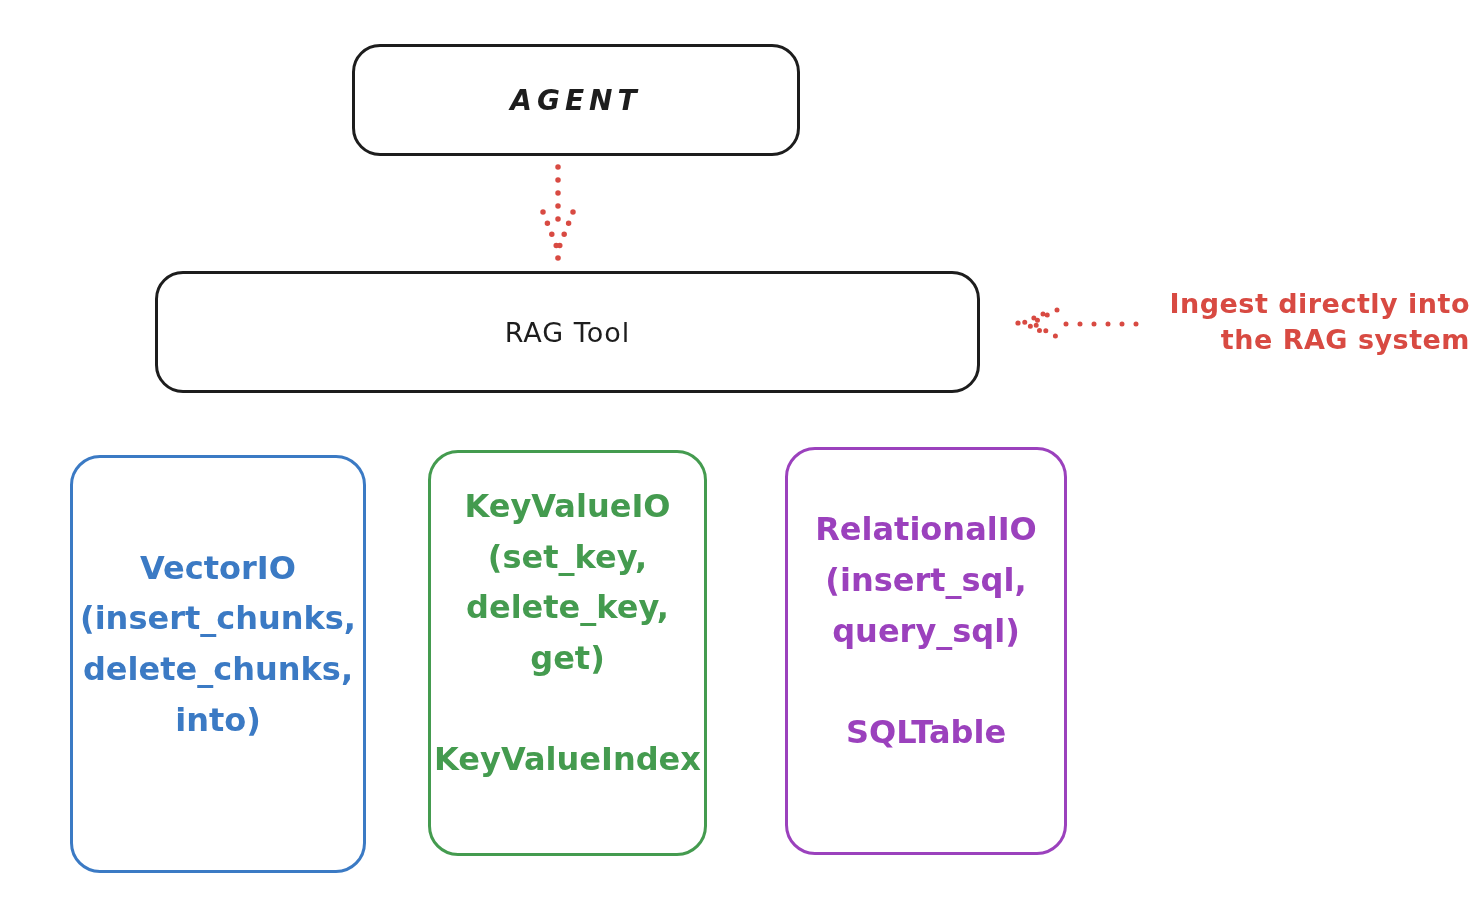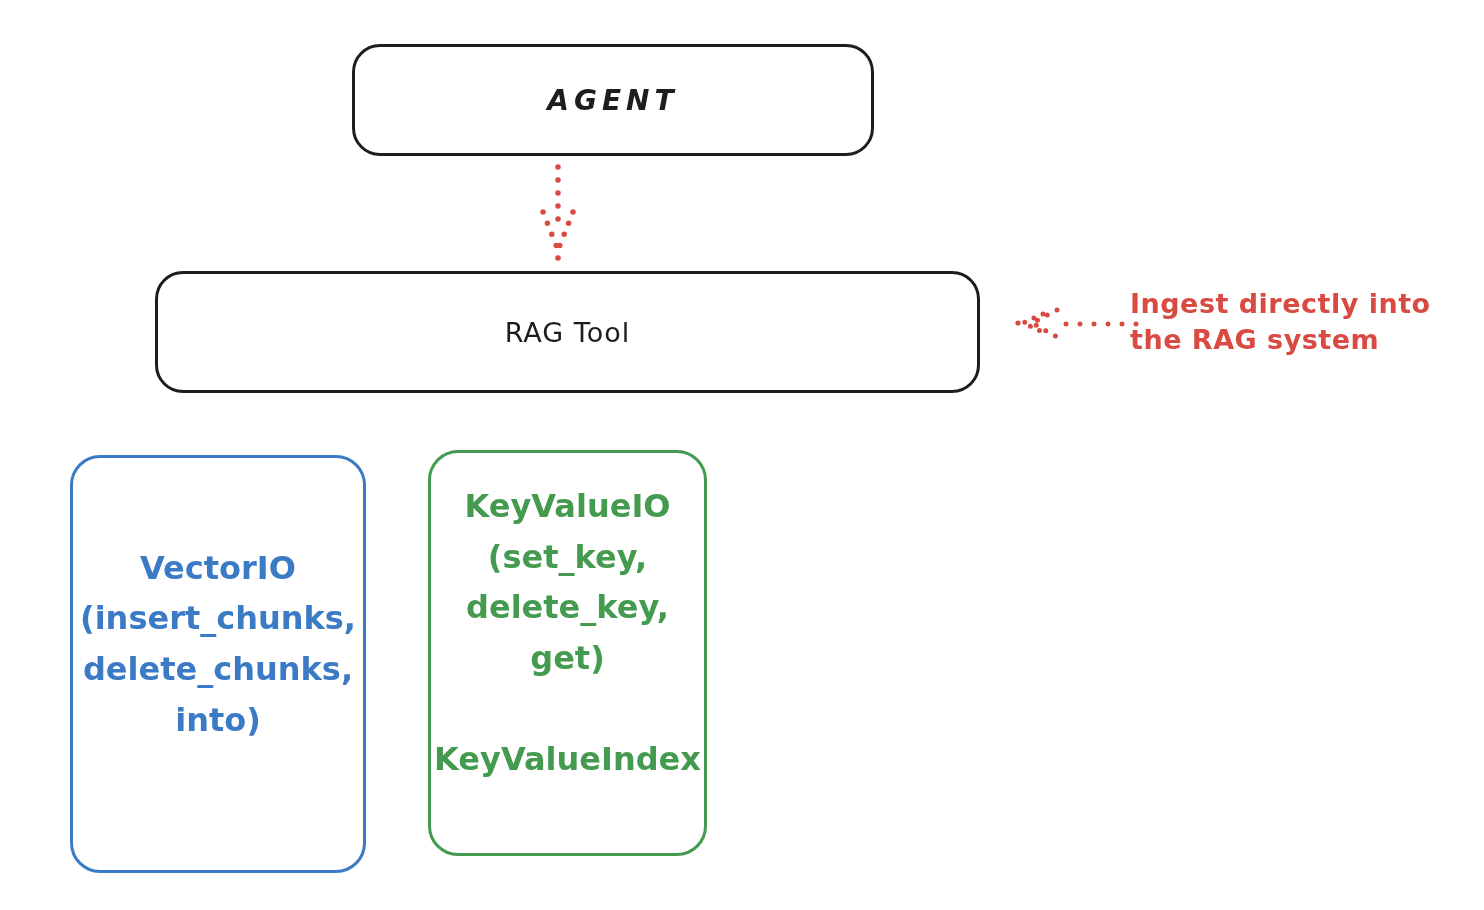--- a/index.html
+++ b/index.html
@@ -15,21 +15,21 @@
   
   .node {
     position: absolute;
     border: 3.5px solid #1d1d1d;
     border-radius: 28px;
     background: #ffffff;
     display: flex; align-items: center; justify-content: center;
     box-sizing: border-box;
     color: #1d1d1d;
   }
-  .node-agent   { left: 352px; top: 44px;  width: 522px; height: 112px; }
+  .node-agent   { left: 352px; top: 44px;  width: 448px; height: 112px; }
   .node-ragtool { left: 155px; top: 271px; width: 825px; height: 122px; }
 
   .node-agent .label {
     font-size: 28px; font-weight: 700; font-style: italic;
     letter-spacing: 5px;
   }
   .node-ragtool .label {
     font-size: 27px; font-weight: 500; letter-spacing: 1px;
   }
 
@@ -47,21 +47,21 @@
     font-size: 32px; font-weight: 600; line-height: 1.58;
   }
   .io-box-vector     { left: 70px;  top: 455px; width: 296px; height: 418px; }
   .io-box-keyvalue   { left: 428px; top: 450px; width: 279px; height: 406px; }
   .io-box-relational { left: 785px; top: 447px; width: 282px; height: 408px; }
   .io-box .index-label { margin-top: 51px; }
 
   .annotation {
     position: absolute;
     left: 1130px; top: 286px; width: 340px;
-    text-align: left;
+    text-align: right;
     font-size: 27px; font-weight: 700; line-height: 1.35;
     letter-spacing: 0.5px;
   }
 
   .arrow { position: absolute; }
   .arrow-down  { left: 536px;  top: 162px; width: 44px;  height: 102px; }
   .arrow-left  { left: 1012px; top: 300px; width: 130px; height: 46px; }
   .arrow svg { display: block; width: 100%; height: 100%; }
 </style>
 </head>
@@ -107,14 +107,20 @@
     <div>into)</div>
   </div>
 
   <div class="io-box io-box-keyvalue" style="--c: #449b4f;">
     <div>KeyValueIO</div>
     <div>(set_key,</div>
     <div>delete_key, get)</div>
     <div class="index-label">KeyValueIndex</div>
   </div>
 
+  <div class="io-box io-box-relational" style="--c: #9b41bd;">
+    <div>RelationalIO</div>
+    <div>(insert_sql,</div>
+    <div>query_sql)</div>
+    <div class="index-label">SQLTable</div>
+  </div>
 
 </div>
 
 </body></html>

